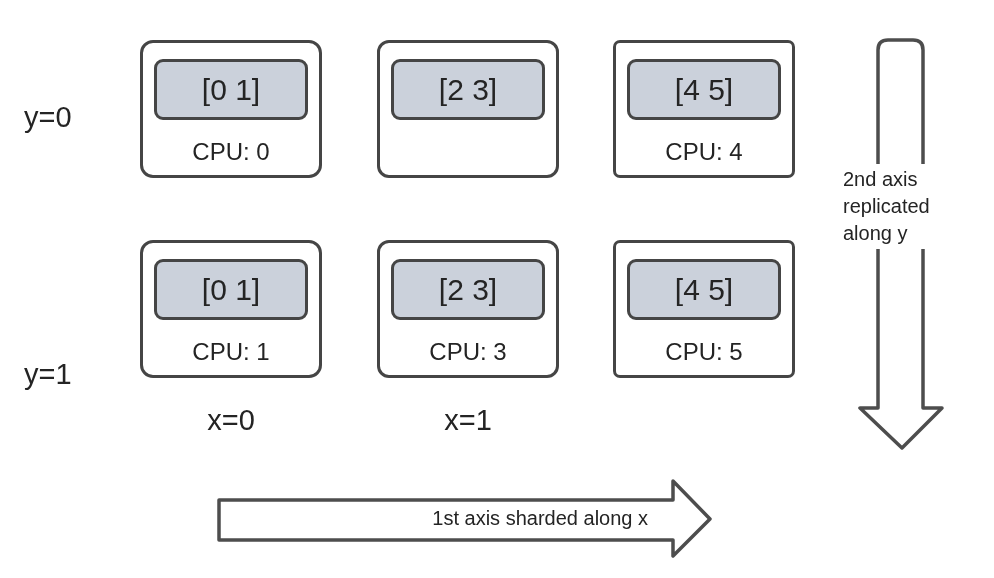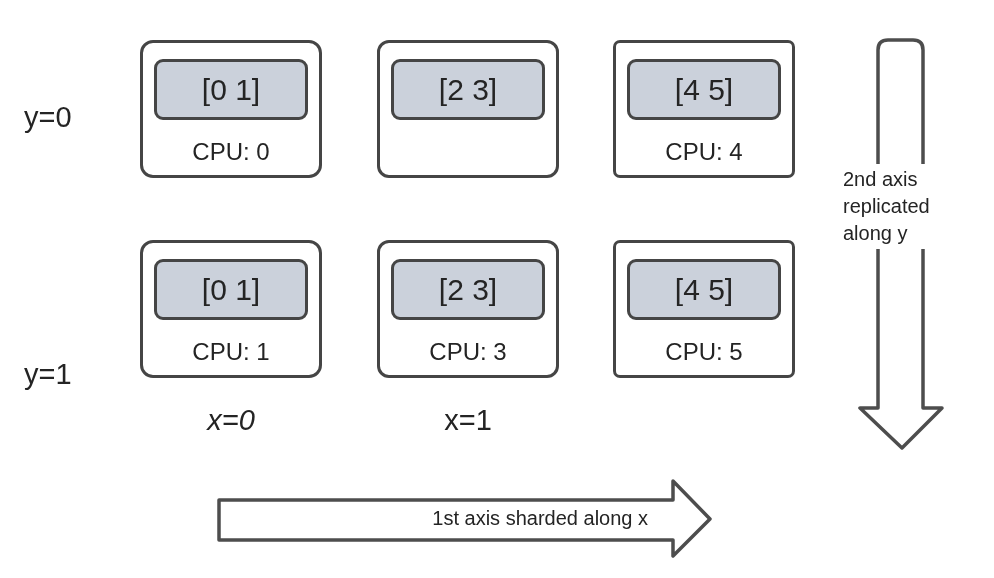--- a/index.html
+++ b/index.html
@@ -28,21 +28,21 @@
   .row-label {
     position:absolute; left:24px; width:70px; 
     font-size:29px; line-height:34px;
   }
   .rl0 { top:100px; } .rl1 { top:317px;margin-top:40px; }
 
   .col-label {
     position:absolute; top:403px; width:182px; text-align:center;
     font-size:29px; line-height:34px;
   }
-  .cl0 { left:140px;font-style:italic; } .cl1 { left:377px; } .cl2 { left:613px; }
+  .cl0 { left:140px; } .cl1 { left:377px; } .cl2 { left:613px; }
 
   
   .arrow-svg { position:absolute; }
   .h-arrow { left:214px; top:474px; width:502px; height:92px; }
   .v-arrow { left:855px; top:36px; width:96px; height:416px; }
   .arrow-path { fill:#ffffff; stroke:#4d4d4d; stroke-width:3.5; stroke-linejoin:round; }
 
   .h-arrow-label {
     position:absolute; left:216px; top:505px; width:432px;
     text-align:right; font-size:20px; line-height:26px;

